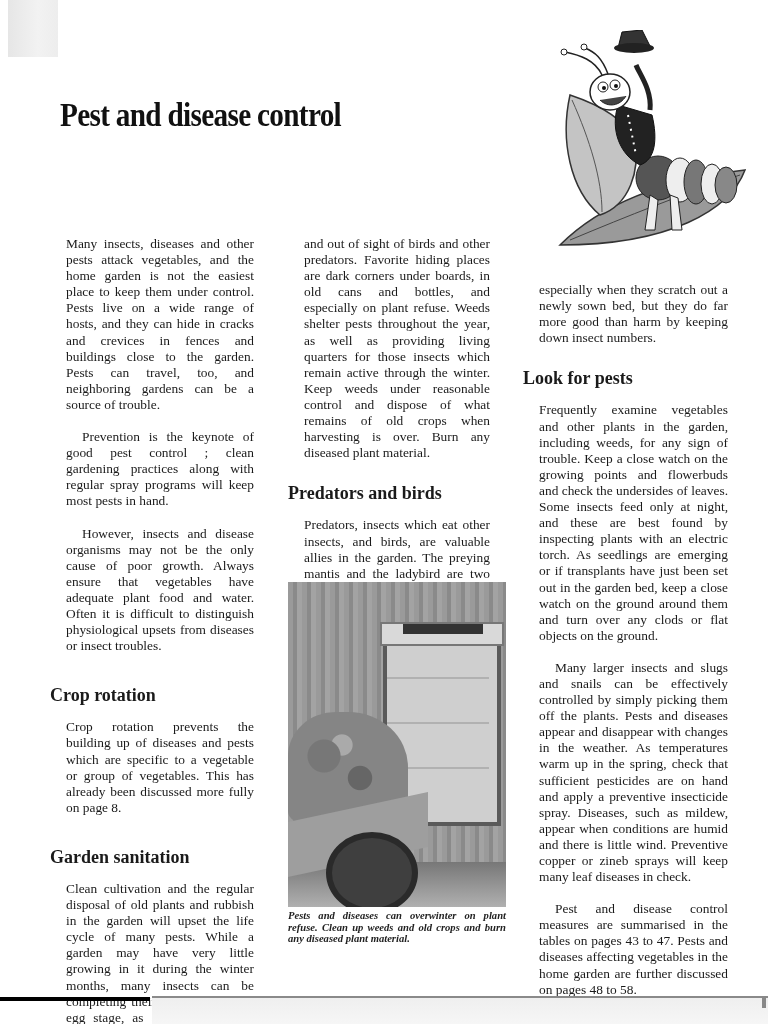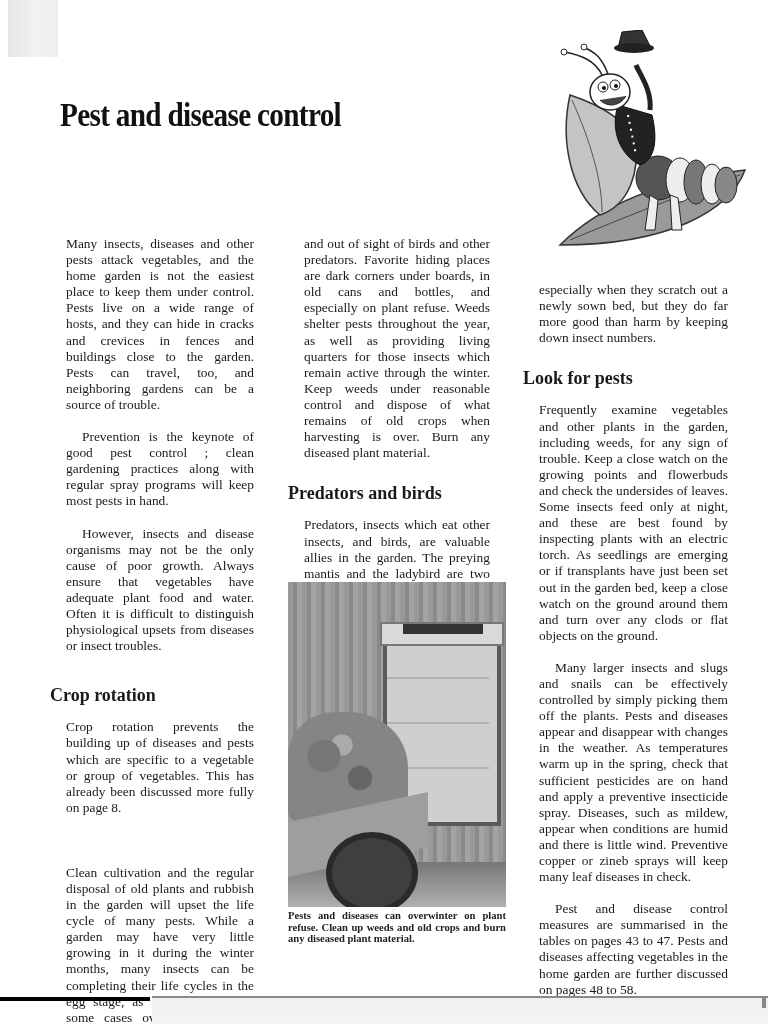--- a/index.html
+++ b/index.html
@@ -18,21 +18,21 @@
   .photo{position:absolute;left:288px;top:582px;width:218px;height:325px;background:#8f8f8f;overflow:hidden;}
   .photo .fence{position:absolute;inset:0;background:repeating-linear-gradient(90deg,#9a9a9a 0 5px,#8a8a8a 5px 9px,#a3a3a3 9px 14px);}
   .photo .bin{position:absolute;left:95px;top:45px;width:110px;height:195px;background:#cfcfcf;border:4px solid #5a5a5a;border-top:none;}
   .photo .bin-top{position:absolute;left:92px;top:40px;width:120px;height:20px;background:#d9d9d9;border:2px solid #777;}
   .photo .bin-hole{position:absolute;left:115px;top:42px;width:80px;height:10px;background:#333;}
   .photo .bin-line{position:absolute;left:99px;width:102px;height:2px;background:#b1b1b1;}
   .photo .leaves{position:absolute;left:0;top:130px;width:120px;height:110px;background:radial-gradient(circle at 30% 40%,#777 0 15%,transparent 16%),radial-gradient(circle at 60% 60%,#666 0 12%,transparent 13%),radial-gradient(circle at 45% 30%,#aaa 0 10%,transparent 11%),#858585;border-radius:40% 50% 20% 10%;}
   .photo .barrow{position:absolute;left:0;top:225px;width:140px;height:55px;background:#9e9e9e;transform:skewY(-12deg);}
   .photo .wheel{position:absolute;left:38px;top:250px;width:80px;height:70px;border-radius:50%;background:#3f3f3f;border:6px solid #2a2a2a;}
   .photo .ground{position:absolute;left:0;top:280px;width:100%;height:45px;background:linear-gradient(180deg,#777,#b0b0b0);}
-  .caption{position:absolute;left:288px;top:910px;width:218px;font-weight:bold;font-size:10.6px;line-height:11.6px;text-align:justify;color:#222;}
+  .caption{position:absolute;left:288px;top:910px;width:218px;font-style:italic;font-weight:bold;font-size:10.6px;line-height:11.6px;text-align:justify;color:#222;}
   .cartoon{position:absolute;left:540px;top:30px;width:215px;height:225px;}
   .bottom-rule{position:absolute;left:0;top:997px;width:150px;height:4px;background:#000;}
   .bottom-page{position:absolute;left:152px;top:996px;width:616px;height:28px;background:linear-gradient(180deg,#8a8a8a 0 2px,#efefef 2px,#f6f6f6);}
   .bottom-page:after{content:"";position:absolute;right:2px;top:0;width:4px;height:12px;background:#888;}
 </style>
 </head>
 <body>
 
 <div class="corner-tab"></div>
 
@@ -76,20 +76,21 @@
 </svg>
 
 <div class="col col1">
   <p>Many insects, diseases and other pests attack vegetables, and the home garden is not the easiest place to keep them under control. Pests live on a wide range of hosts, and they can hide in cracks and crevices in fences and buildings close to the garden.  Pests can travel, too, and neighboring gardens can be a source of trouble.</p>
   <p class="indent">Prevention is the keynote of good pest control ; clean gardening practices along with regular spray programs will keep most pests in hand.</p>
   <p class="indent">However, insects and disease organisms may not be the only cause of poor growth.  Always ensure that vegetables have adequate plant food and water. Often it is difficult to distinguish physiological upsets from diseases or insect troubles.</p>
   <div class="gap"></div>
   <h3>Crop rotation</h3>
   <p>Crop rotation prevents the building up of diseases and pests which are specific to a vegetable or group of vegetables.  This has already been discussed more fully on page 8.</p>
   <div class="gap"></div>
+  <h3>Garden sanitation</h3>
   <p>Clean cultivation and the regular disposal of old plants and rubbish in the garden will upset the life cycle of many pests.  While a garden may have very little growing in it during the winter months, many insects can be completing their life cycles in the egg stage, as a chrysalis, or in some cases overwintering as a mature adult.</p>
   <p class="indent">Overwintering pests are usually found in sheltered spots in the garden, away from cold and wet</p>
 </div>
 
 <div class="col col2">
   <p>and out of sight of birds and other predators.  Favorite hiding places are dark corners under boards, in old cans and bottles, and especially on plant refuse.  Weeds shelter pests throughout the year, as well as providing living quarters for those insects which remain active through the winter.  Keep weeds under reasonable control and dispose of what remains of old crops when harvesting is over. Burn any diseased plant material.</p>
   <div class="gap-sm"></div>
   <h3>Predators and birds</h3>
   <p>Predators, insects which eat other insects, and birds, are valuable allies in the garden.  The preying mantis and the ladybird are two well-known garden friends. Sparrows and other small birds are often considered a nuisance</p>
 </div>

